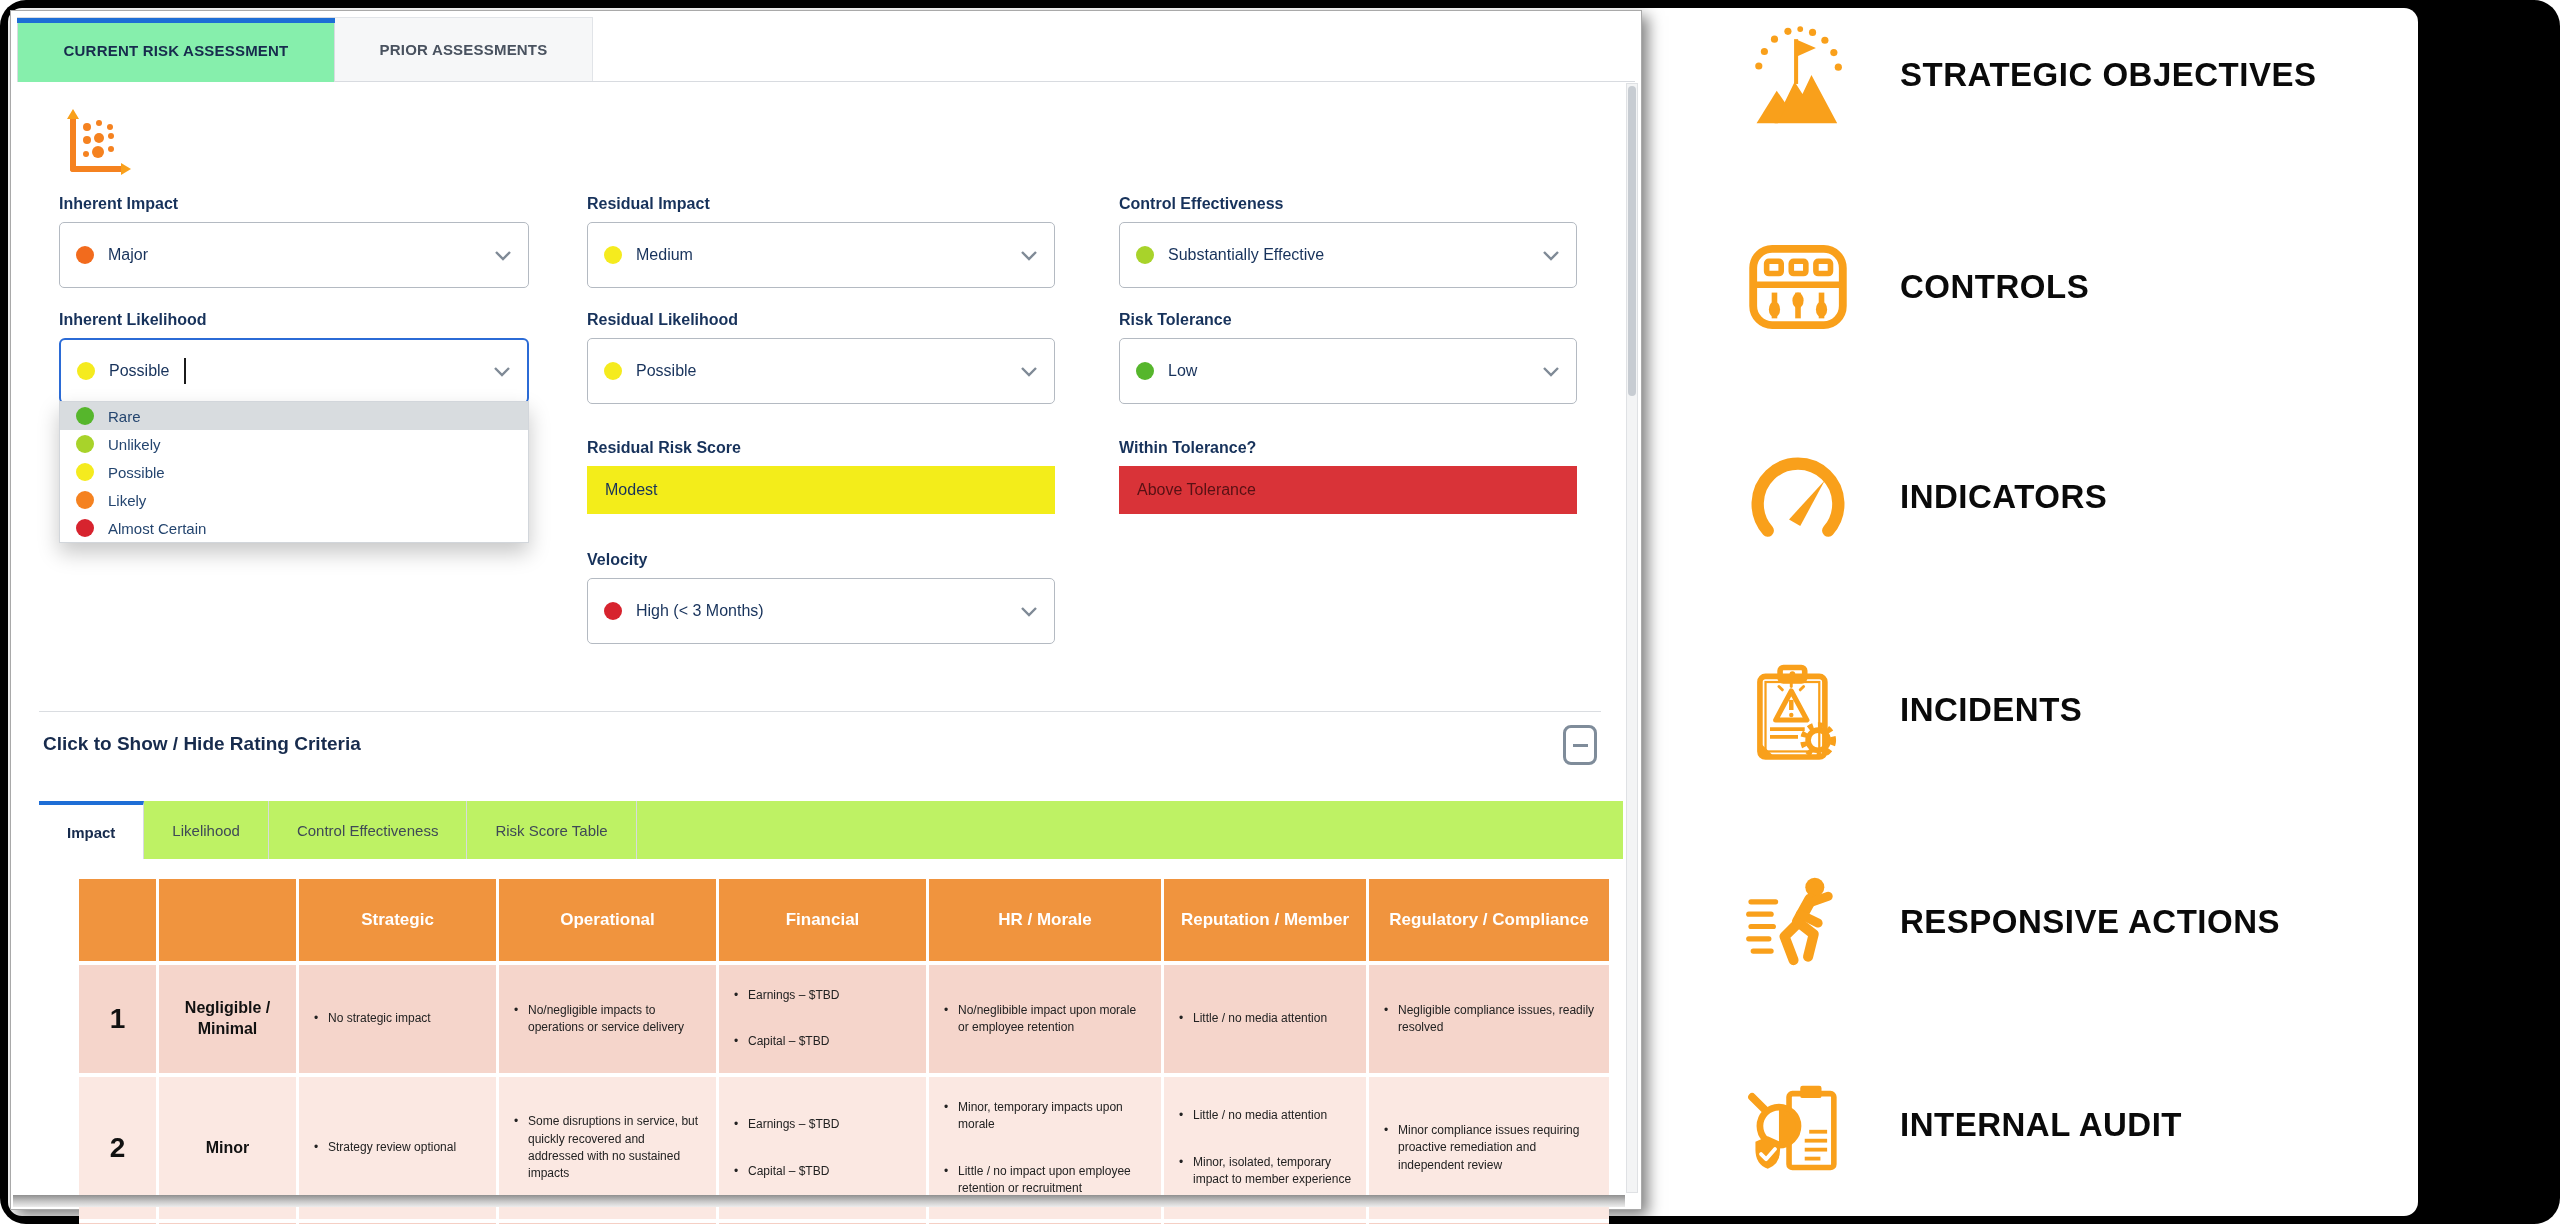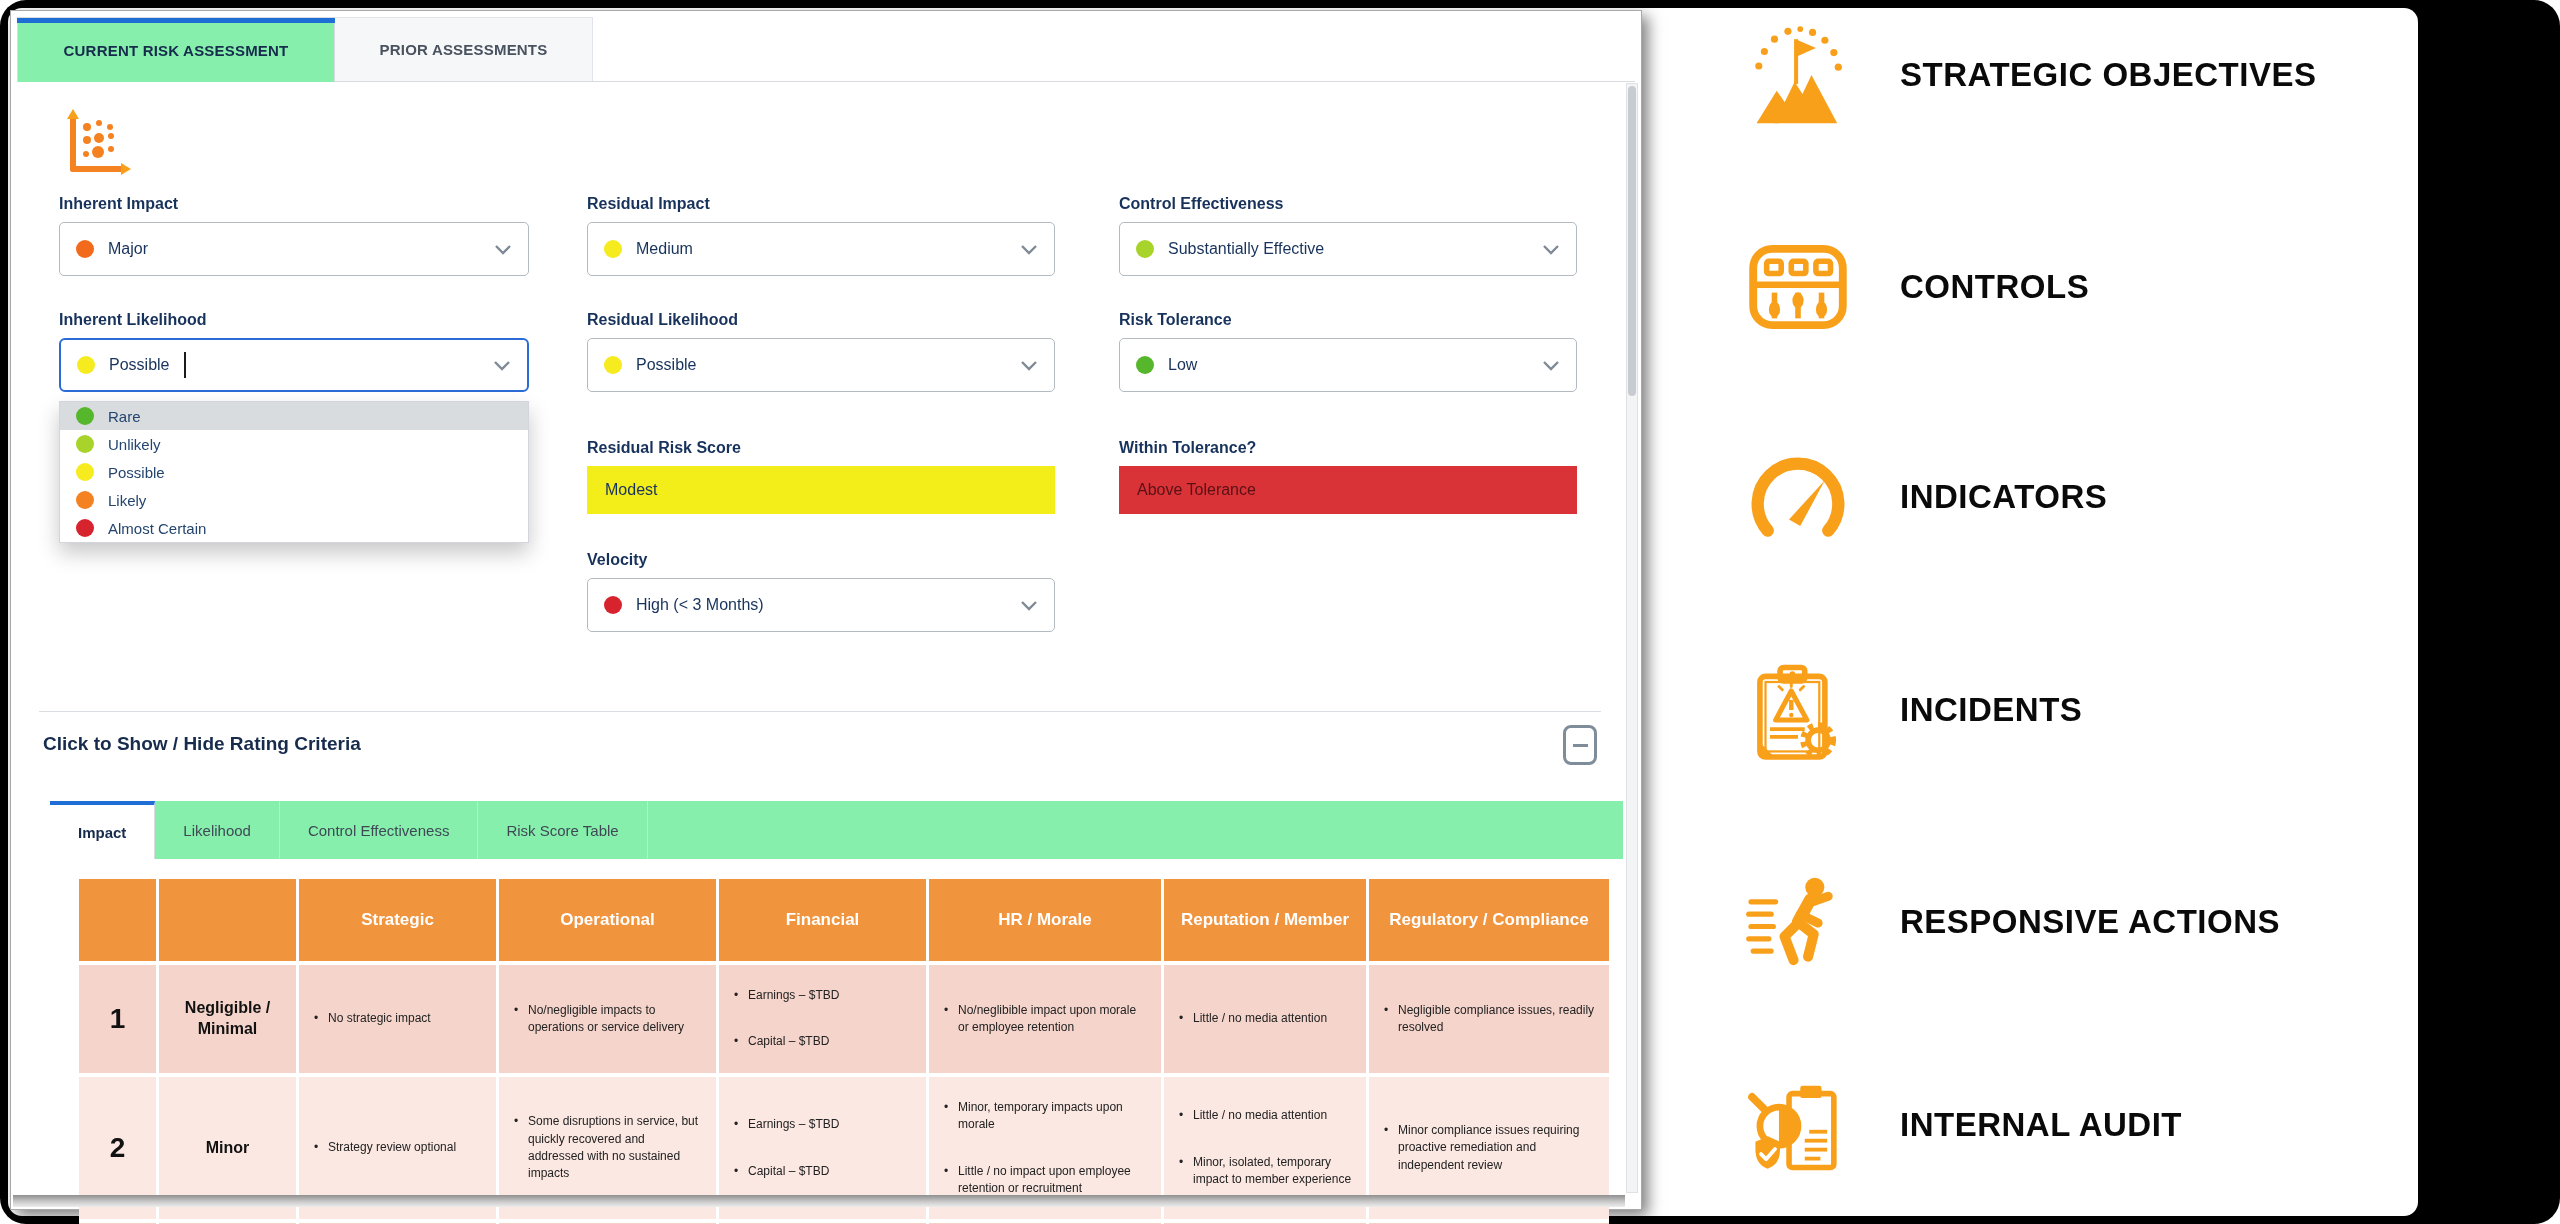--- a/index.html
+++ b/index.html
@@ -14,41 +14,41 @@
   .ttab.active{width:318px;background:#86efac;border:1px solid #d8dbe0;border-bottom:none;position:relative;
                font-weight:bold;color:#172B4D;letter-spacing:.2px;margin-bottom:-1px;z-index:2;}
   .ttab.active::before{content:"";position:absolute;left:-1px;right:-1px;top:0;height:5px;background:#1E6ED6;}
   .ttab.inactive{width:258px;background:#f6f7f8;border:1px solid #e1e4e8;border-left:none;border-bottom:none;
                  color:#49525F;font-weight:600;letter-spacing:.2px;}
 
   .scatter-ico{position:absolute;left:48px;top:96px;}
 
   .field{position:absolute;}
   .flabel{font-size:16px;font-weight:bold;color:#17325B;}
-  .fbox{box-sizing:border-box;margin-top:9px;height:54px;border:1px solid #b4bac2;border-radius:5px;background:#fff;
+  .fbox{box-sizing:border-box;margin-top:9px;height:66px;border:1px solid #b4bac2;border-radius:5px;background:#fff;
         display:flex;align-items:center;gap:14px;padding:0 16px;}
   .fbox.focus{border:2px solid #2B6BD6;border-radius:6px;}
   .dot{width:18px;height:18px;border-radius:50%;flex:0 0 auto;}
   .val{font-size:16px;color:#17325B;}
   .caret-bar{width:2px;height:26px;background:#1b1b1b;margin-left:1px;}
   .chev{margin-left:auto;flex:0 0 auto;}
   .banner{box-sizing:border-box;margin-top:9px;height:48px;display:flex;align-items:center;padding:0 18px;font-size:16px;}
 
   .dd{position:absolute;left:0;top:90px;width:100%;box-sizing:border-box;background:#fff;border:1px solid #d2d6db;
       box-shadow:0 10px 20px rgba(0,0,0,.22);z-index:9;}
   .opt{height:28px;display:flex;align-items:center;gap:14px;padding:0 16px;font-size:15px;color:#24456F;}
   .opt.hl{background:#d8dcdf;}
 
   .divider{position:absolute;left:28px;right:40px;top:700px;height:1px;background:#dadde1;}
   .crit-head{position:absolute;left:32px;top:722px;font-size:19px;font-weight:bold;color:#172B4D;}
   .collapse-btn{position:absolute;right:44px;top:714px;width:34px;height:40px;border:3px solid #7F8C9A;border-radius:8px;
                 display:flex;align-items:center;justify-content:center;background:#fff;box-sizing:border-box;}
   .collapse-btn .minus{width:15px;height:3px;background:#7F8C9A;}
 
-  .subtabs{position:absolute;left:39px;top:790px;right:18px;height:58px;background:#86efac;display:flex;}
+  .subtabs{position:absolute;left:28px;top:790px;right:18px;height:58px;background:#bef264;display:flex;}
   .stab{box-sizing:border-box;height:100%;display:flex;align-items:center;justify-content:center;
         font-size:15px;color:#3F4956;border-right:1px solid #d7dade;padding:0 28px;}
   .stab.active{background:#fff;border-top:4px solid #1E6ED6;font-weight:bold;color:#172B4D;border-right:1px solid #d7dade;}
 
   .rtable{position:absolute;left:68px;top:868px;width:1530px;}
   .trow{display:grid;grid-template-columns:80px 140px 200px 220px 210px 235px 205px 240px;}
   .trow > div{box-sizing:border-box;border-right:3px solid #fff;border-bottom:4px solid #fff;}
   .trow > div:last-child{border-right:none;}
   .thead{height:86px;}
   .th{display:flex;align-items:center;justify-content:center;text-align:center;color:#fff;font-weight:bold;

